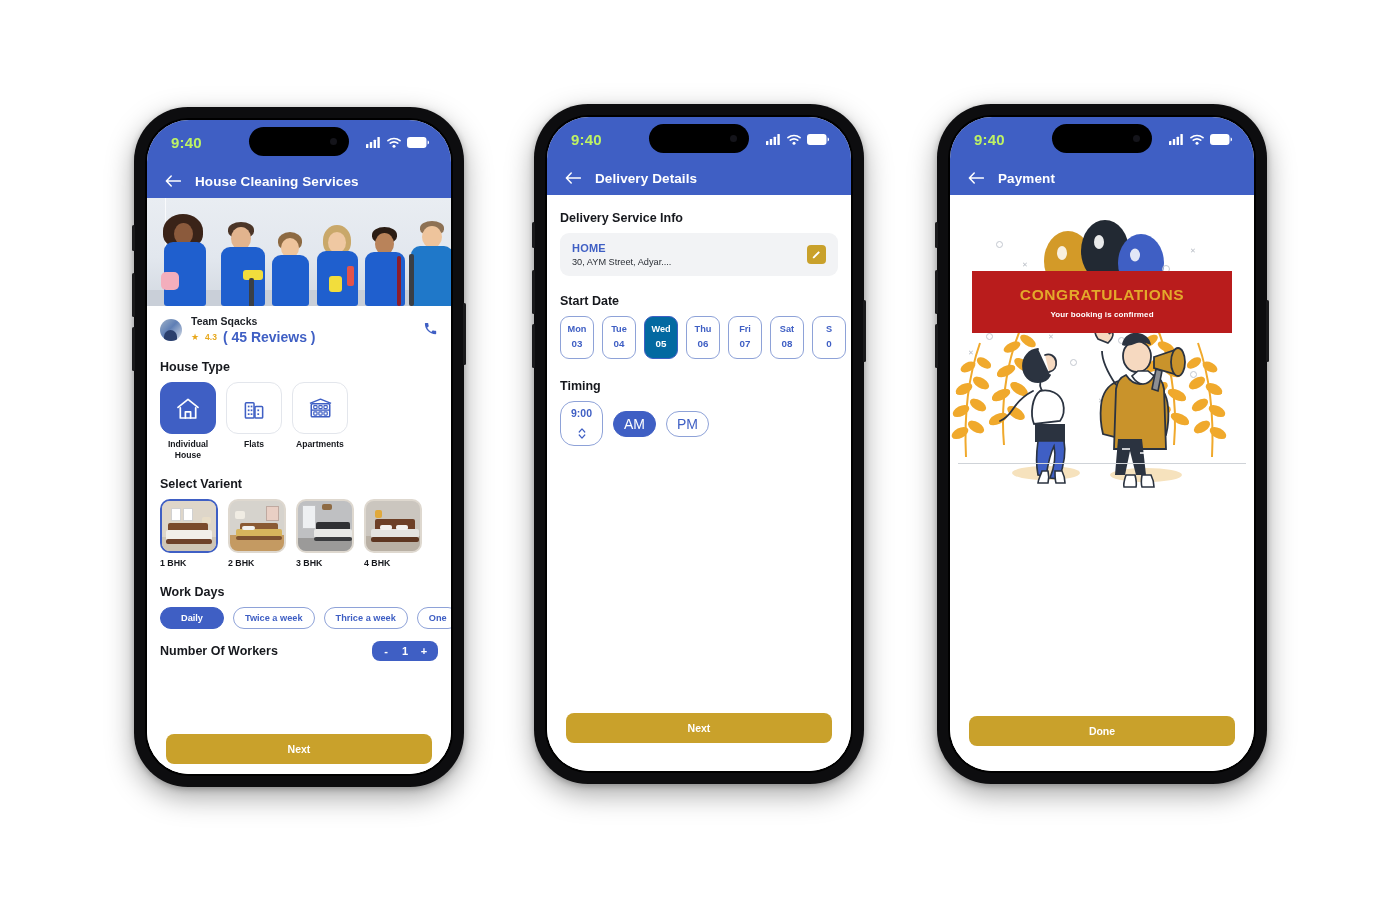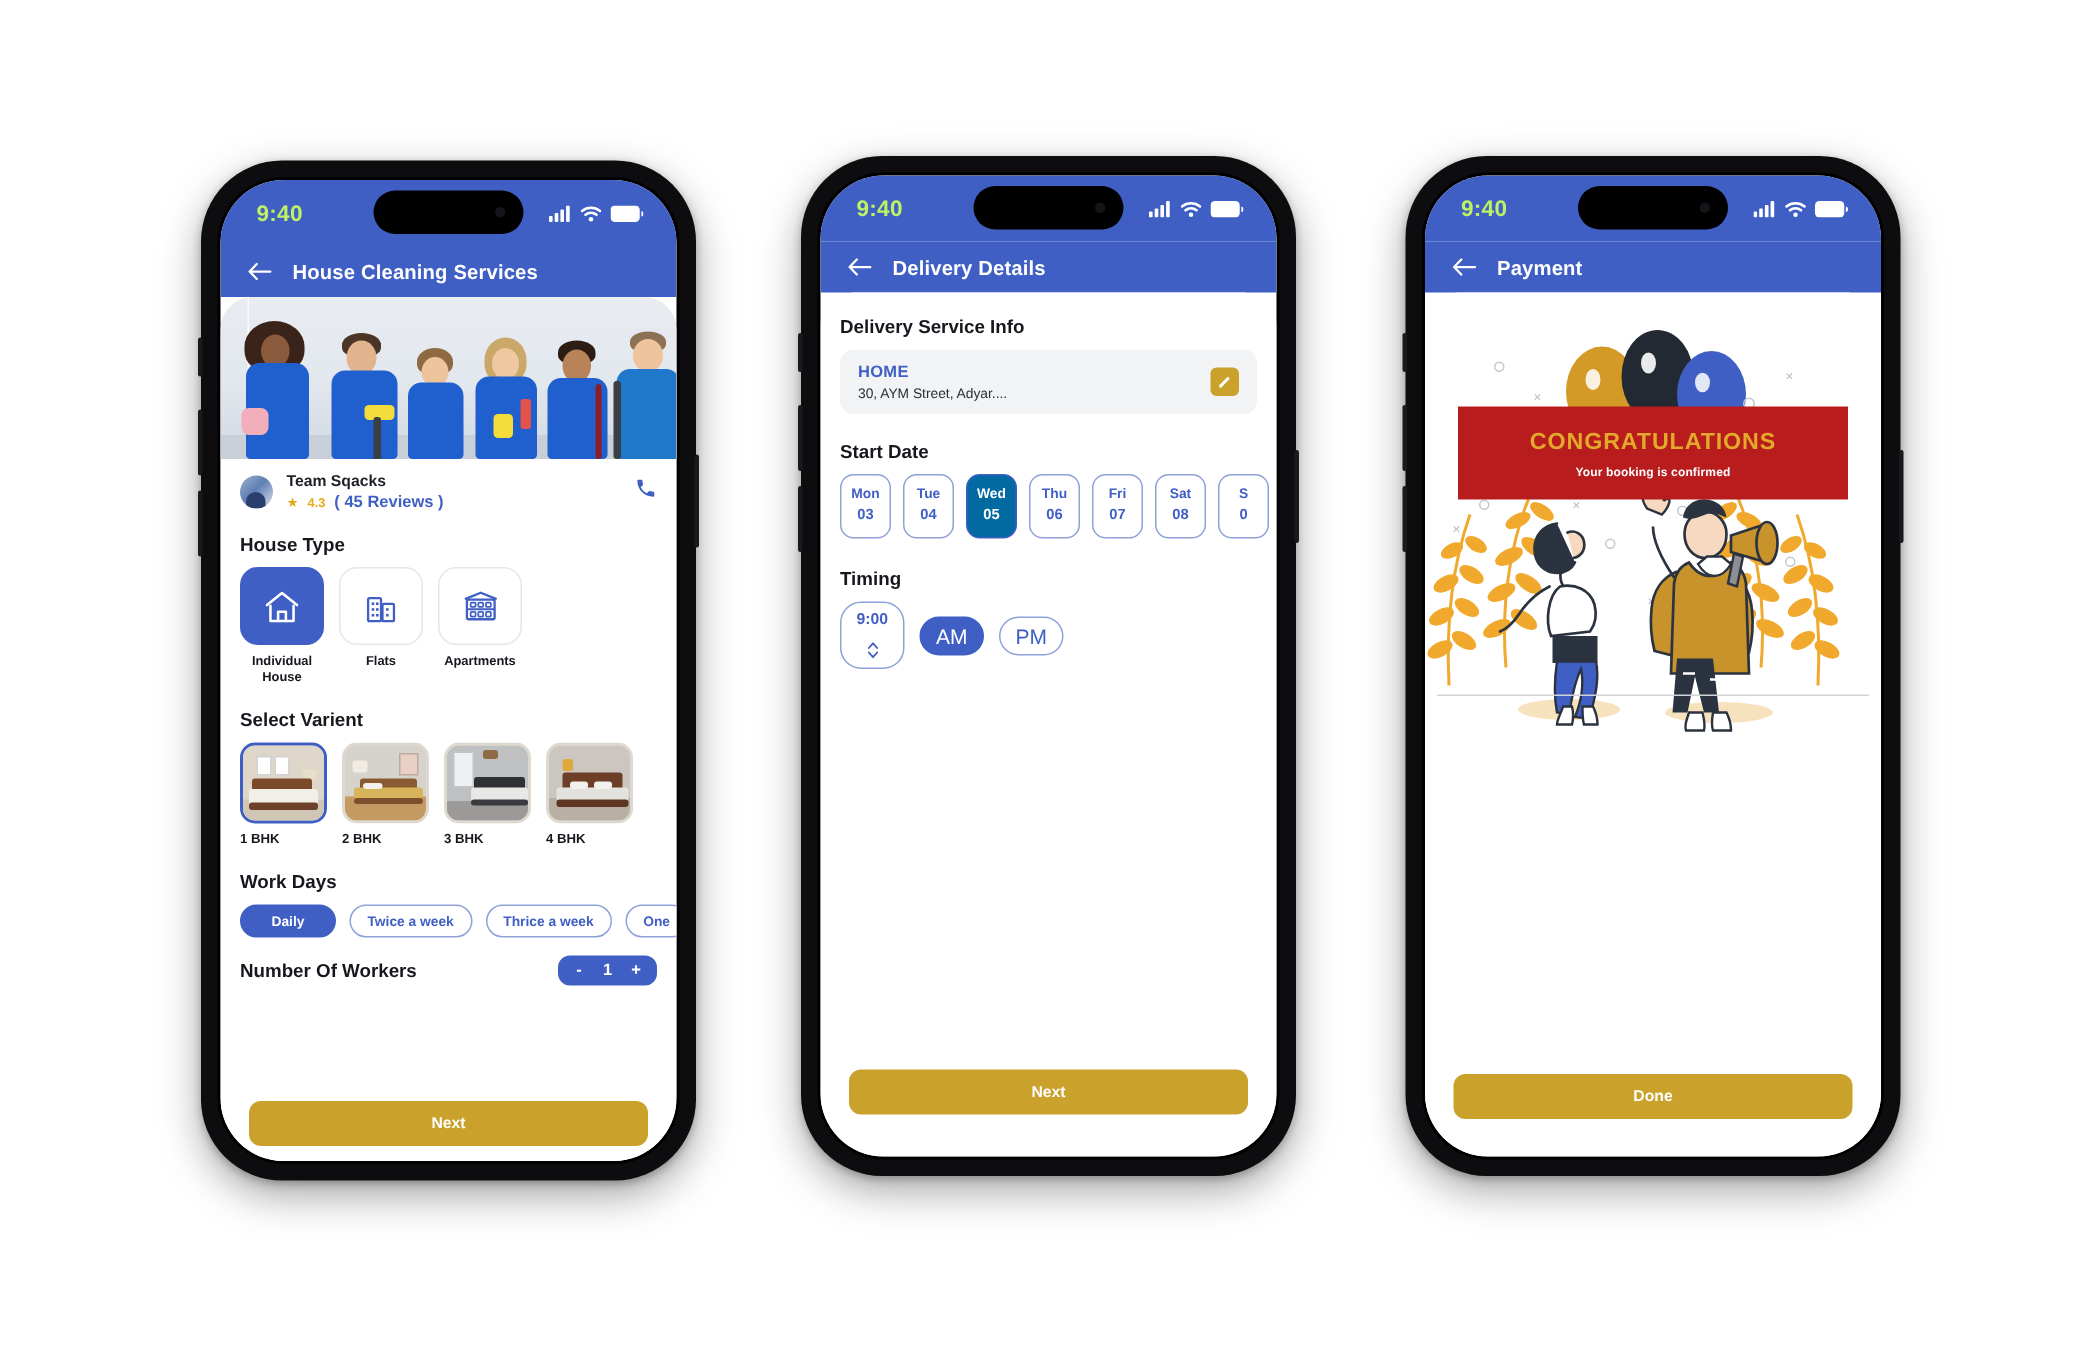--- a/index.html
+++ b/index.html
@@ -44,21 +44,21 @@
   .notch .cam{width:7px;height:7px;border-radius:50%;background:#14141a;}
 
   
   .appbar{
     flex:0 0 34px;height:34px;background:#3f5fc4;color:#fff;
     display:flex;align-items:center;gap:14px;padding:0 18px;box-sizing:border-box;
   }
   .appbar .title{font-size:13.5px;font-weight:700;letter-spacing:.1px;}
   .backarrow{display:block;}
 
-  .body{flex:1 1 auto;position:relative;background:#fff;overflow:hidden;border-radius:22px;}
+  .body{flex:1 1 auto;position:relative;background:#fff;overflow:hidden;}
 
   
   .hero{position:relative;height:108px;overflow:hidden;background:#d8dde4;}
   .hero .wall{position:absolute;inset:0;background:
      linear-gradient(180deg,#e9edf2 0%,#e2e7ee 55%,#d2d8e0 100%);}
   .hero .wallline{position:absolute;left:6%;top:0;bottom:0;width:1px;background:rgba(255,255,255,.75);}
   .hero .floor{position:absolute;left:0;right:0;bottom:0;height:16px;background:#c9cfd8;}
   .person{position:absolute;bottom:0;}
   .p-head{position:absolute;border-radius:50%;}
   .p-body{position:absolute;border-radius:9px 9px 3px 3px;background:#1f5fce;}
@@ -67,21 +67,21 @@
 
   
   .provider{display:flex;align-items:center;padding:9px 13px 4px;gap:9px;}
   .avatar{width:22px;height:22px;border-radius:50%;overflow:hidden;flex:0 0 22px;
     background:linear-gradient(135deg,#9fb2c9 0%,#5f7fb5 45%,#dfe4ea 100%);position:relative;}
   .avatar:after{content:"";position:absolute;left:4px;bottom:0;width:13px;height:11px;border-radius:7px 7px 0 0;background:#2a3f6d;}
   .pv-name{font-size:10.5px;font-weight:700;color:#1d2026;line-height:1.25;}
   .pv-meta{display:flex;align-items:center;gap:6px;margin-top:1px;}
   .pv-star{color:#e8a81c;font-size:9px;line-height:1;}
   .pv-rate{color:#e8a81c;font-size:8.5px;font-weight:700;}
-  .pv-rev{color:#3f5fc4;font-size:11px;font-weight:700;}
+  .pv-rev{color:#3f5fc4;font-size:14px;font-weight:700;}
   .callbtn{margin-left:auto;}
 
   
   .sec-title{font-size:12.5px;font-weight:700;color:#16181d;padding:0 13px;margin:11px 0 8px;}
   .row{display:flex;gap:10px;padding:0 13px;}
 
   .htype{width:56px;}
   .htype .box{
     width:56px;height:52px;border-radius:12px;border:1px solid #e3e6ec;background:#fff;
     display:flex;align-items:center;justify-content:center;box-sizing:border-box;

